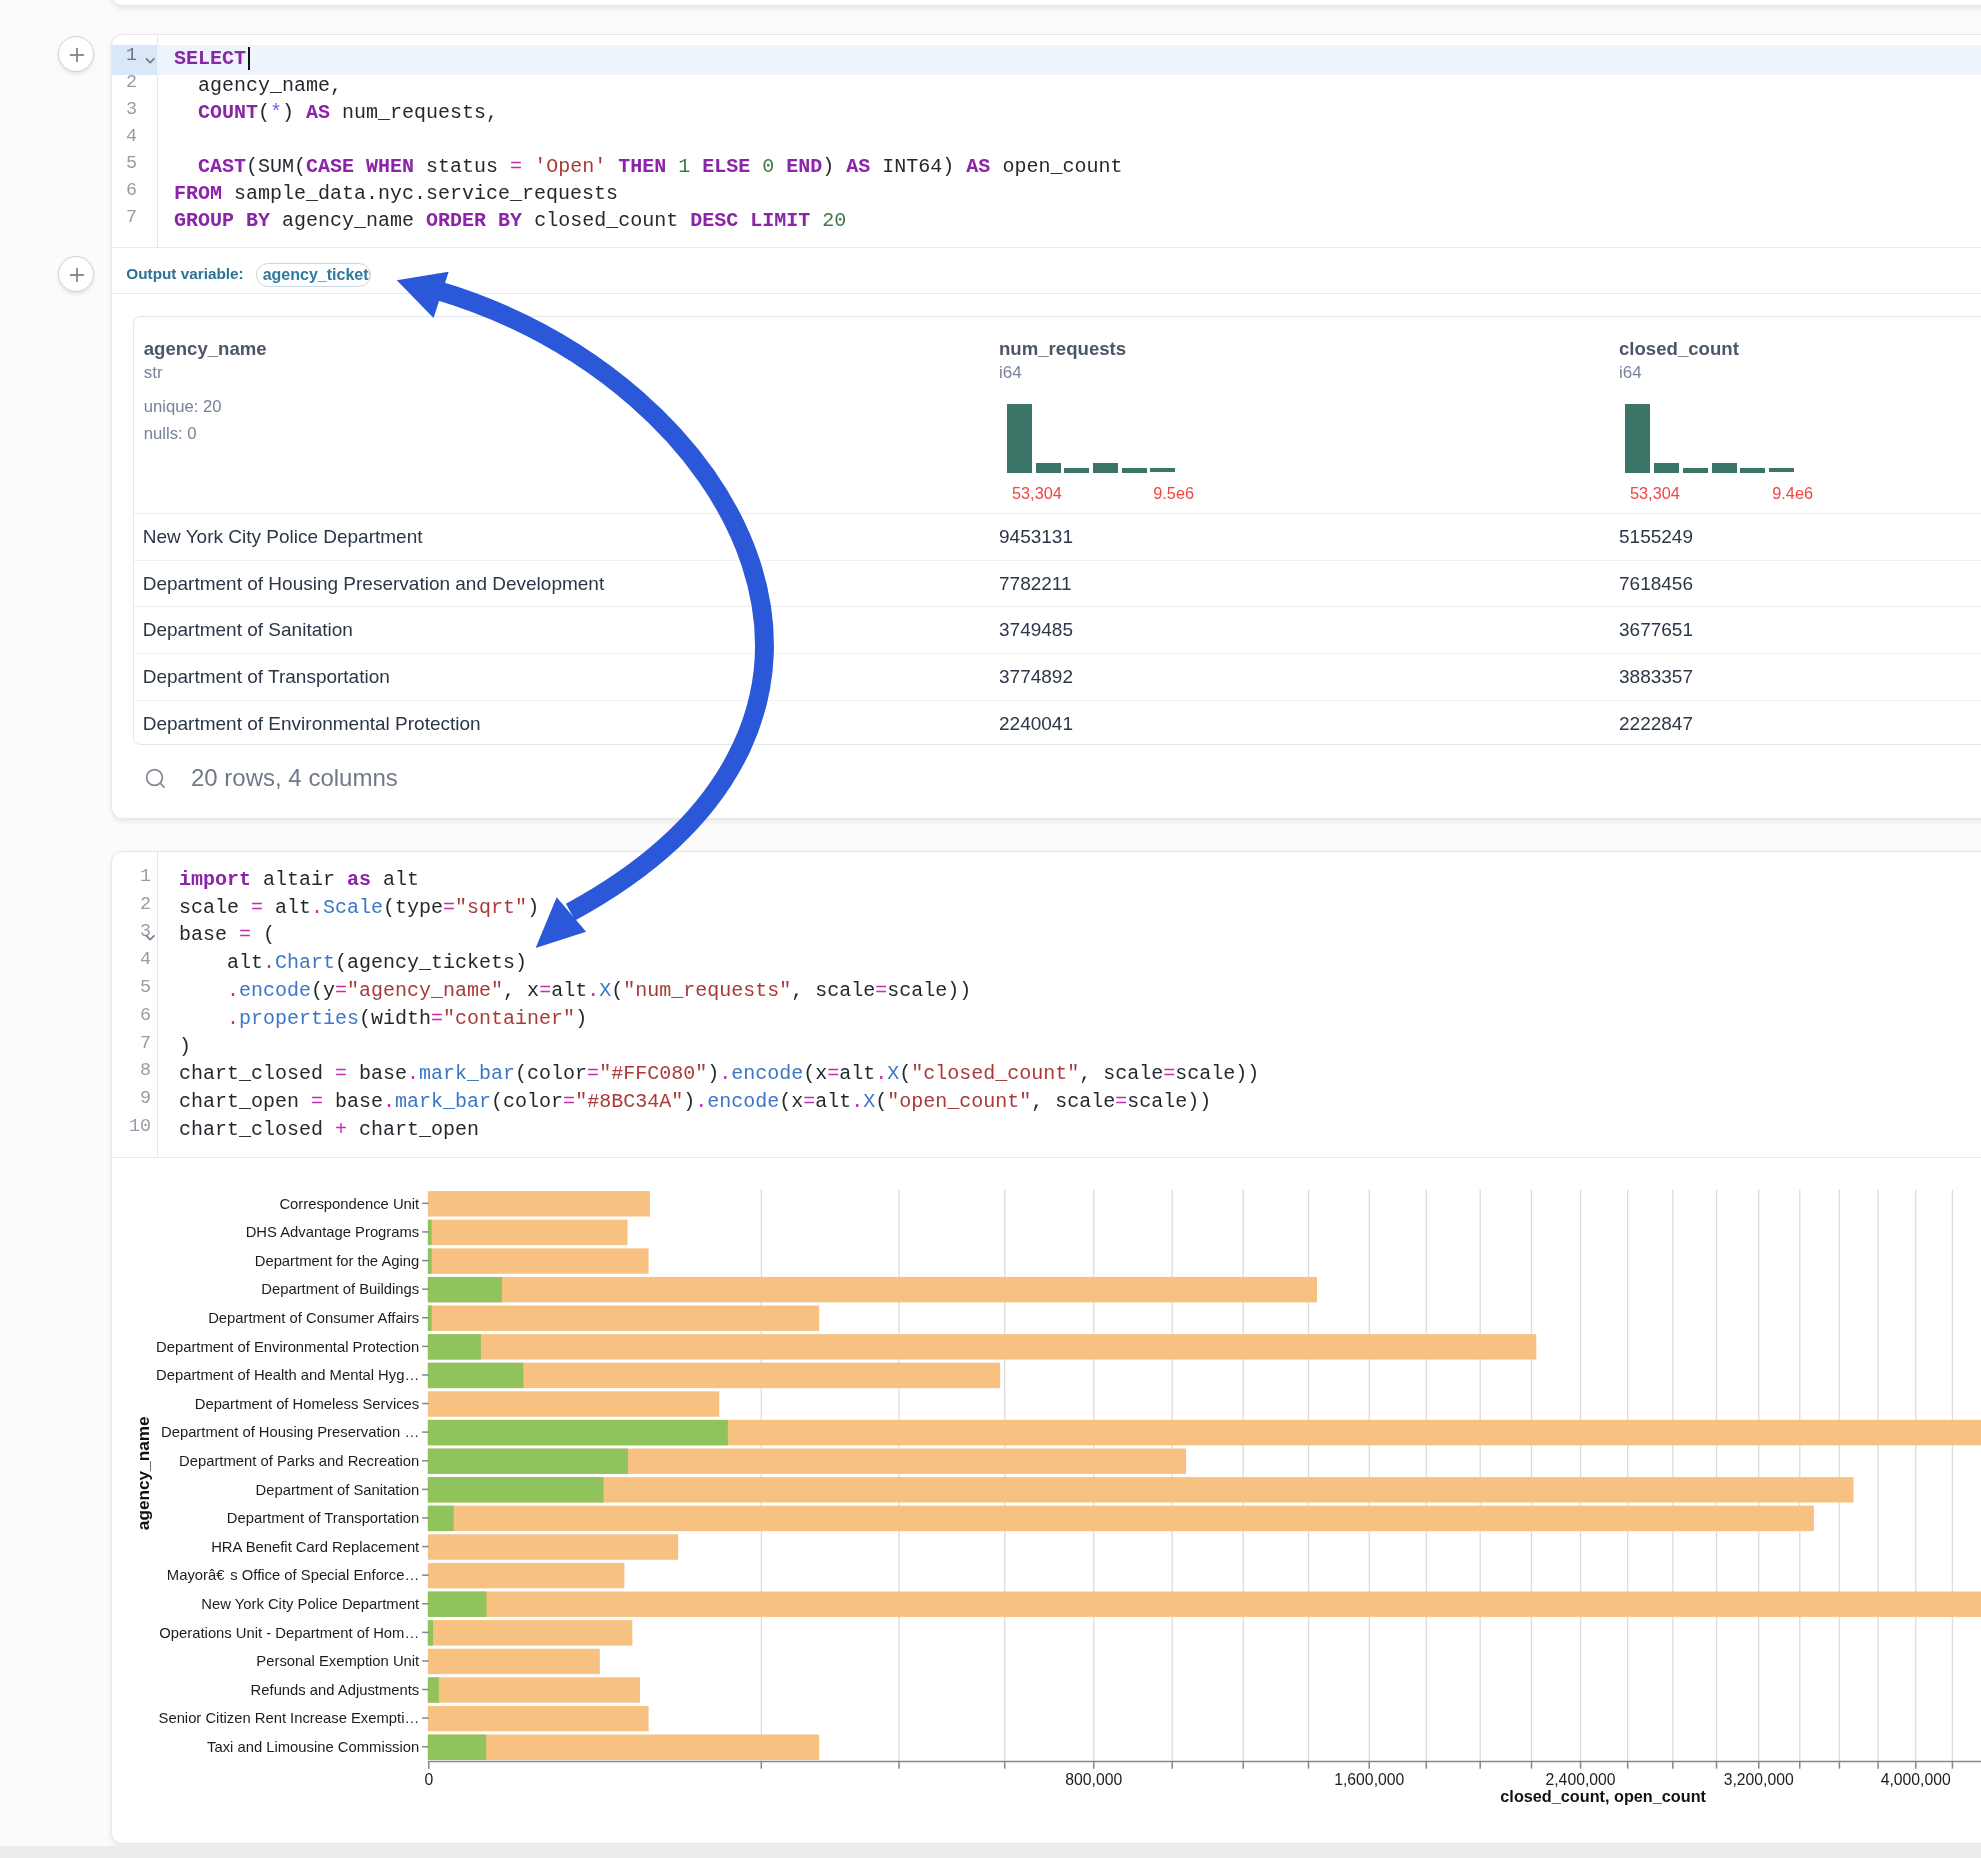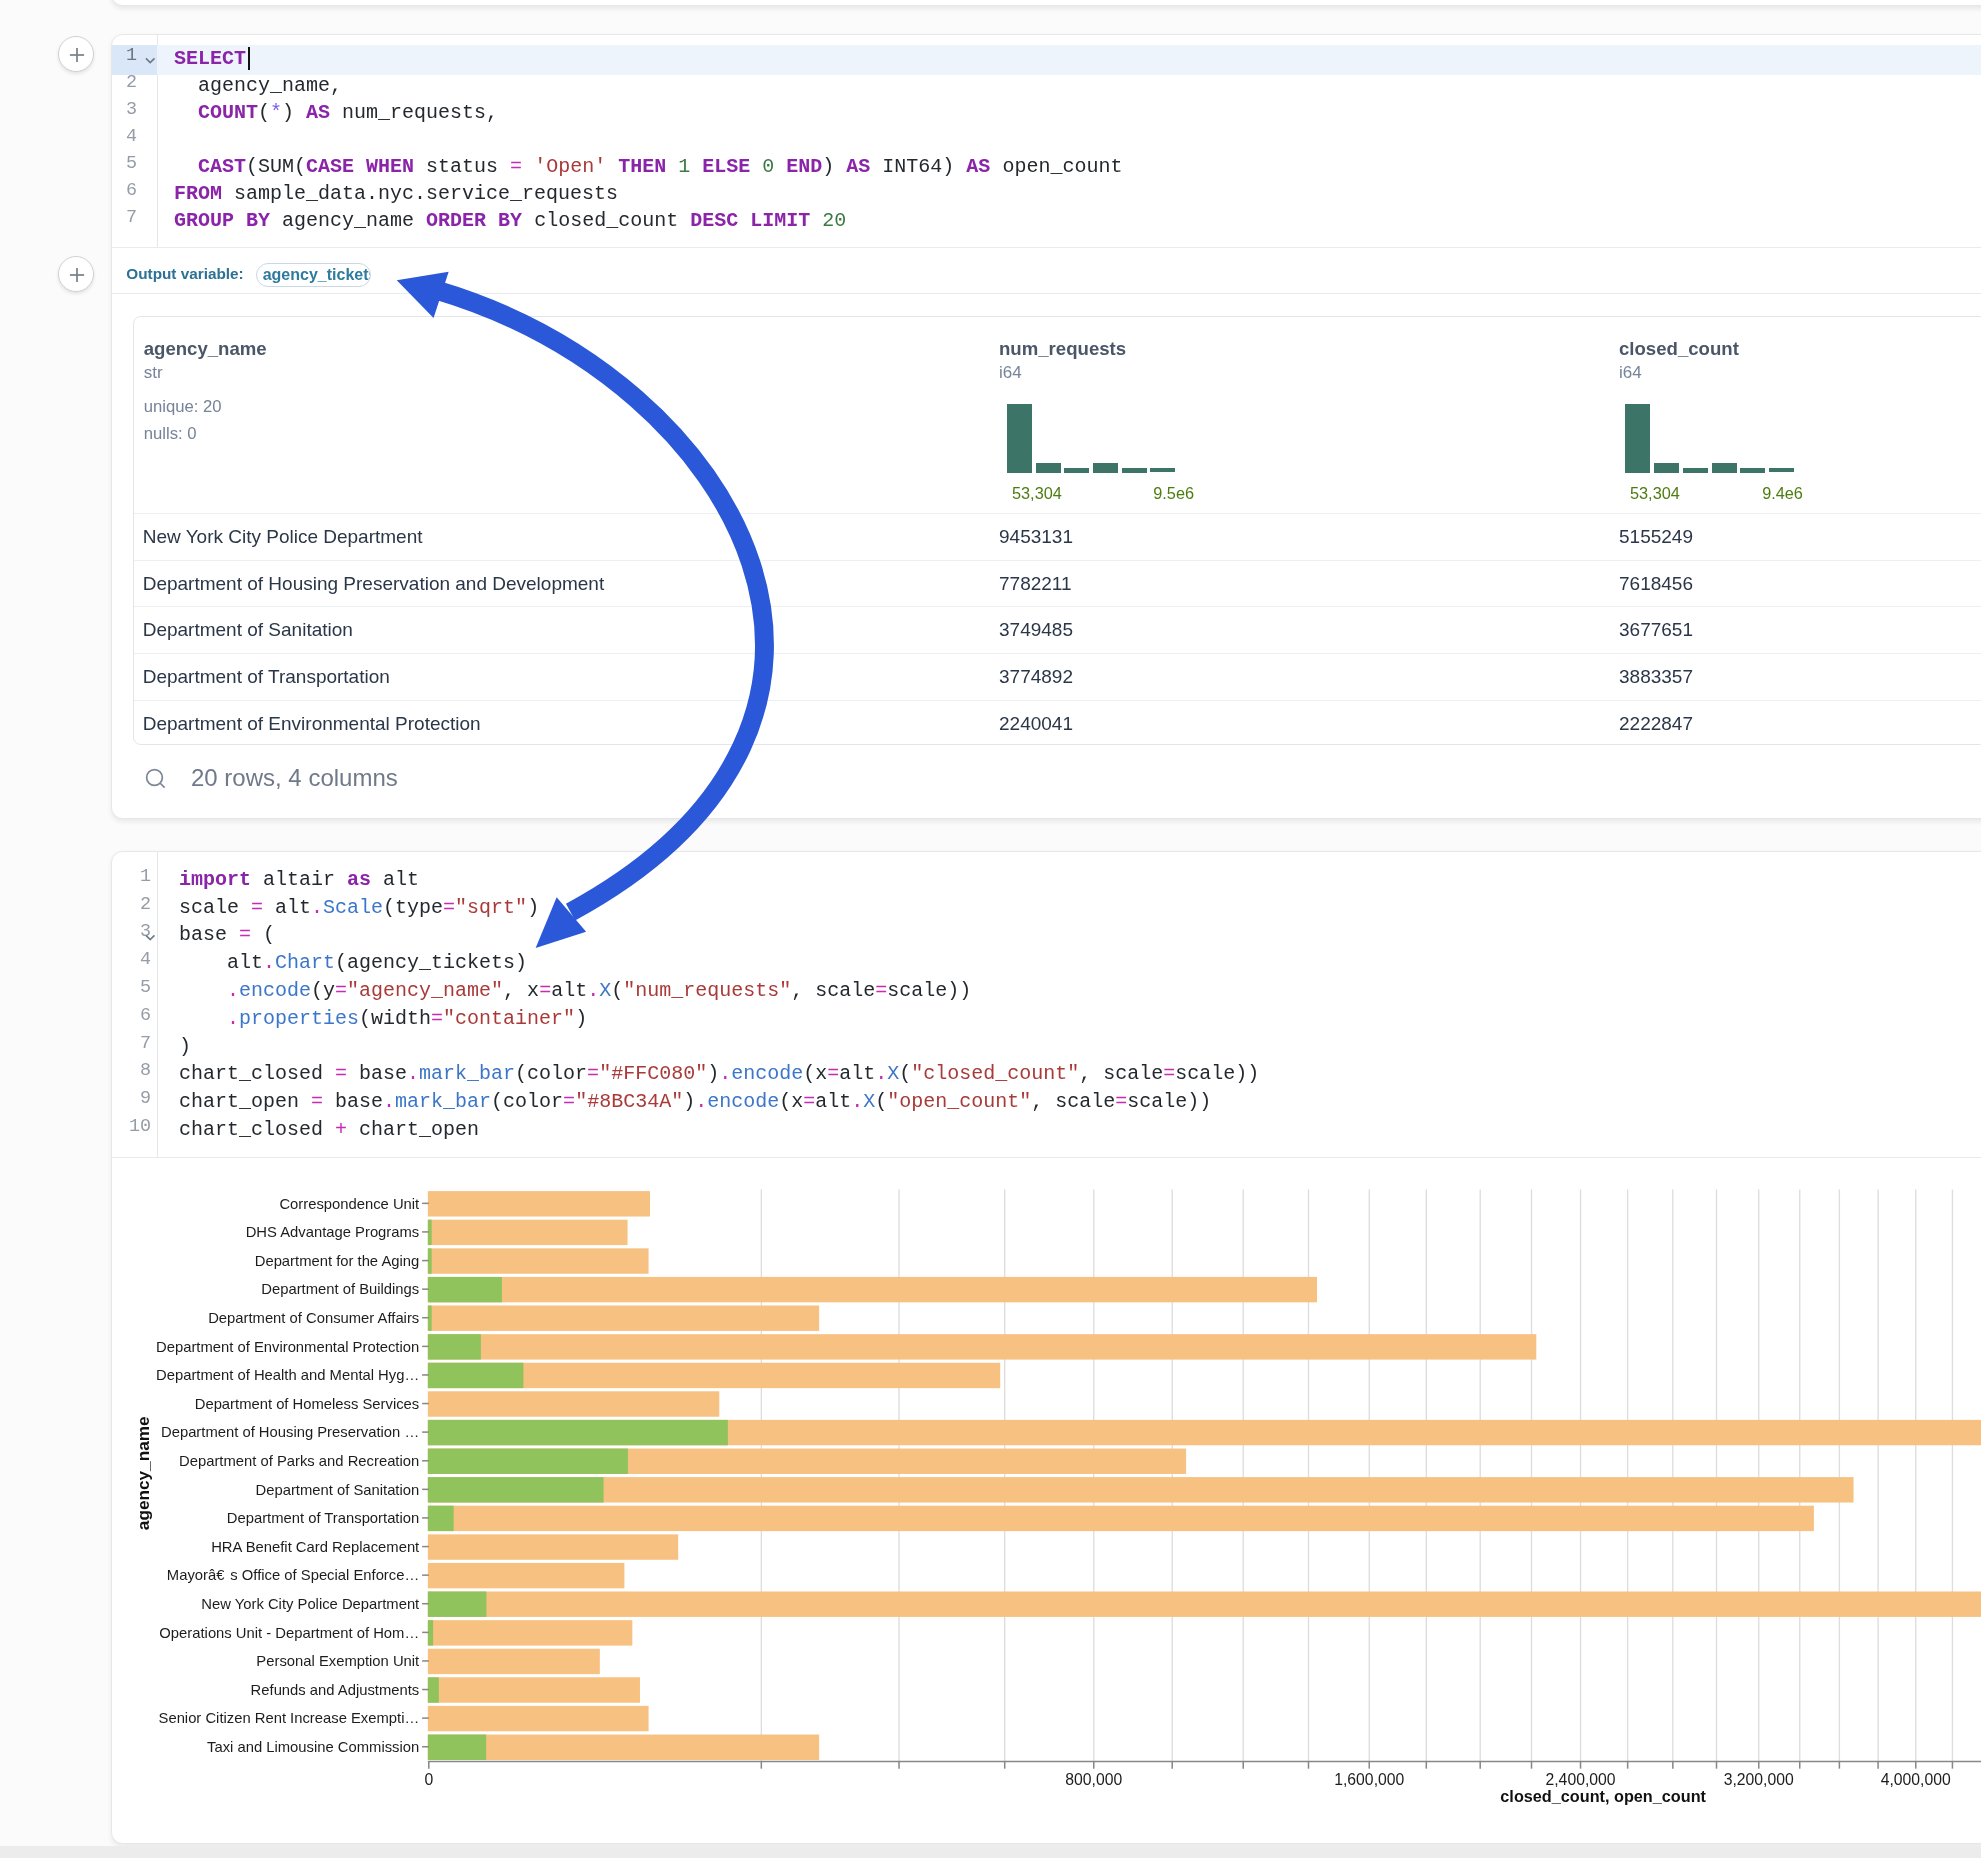--- a/index.html
+++ b/index.html
@@ -6,21 +6,21 @@
 .cl { position:absolute; white-space:pre; font-family:'Liberation Mono',monospace; font-size:20px; color:#24292f;margin-left:8px; }
 .kw { color:#8a24a8; }
 .op { color:#c62bb4; }
 .st { color:#a93a38; }
 .nu { color:#3c7a44; }
 .fn { color:#3b76c9; }
 .star { color:#7a5bf0; }
 .colname { font-weight:bold; font-size:18.6px; color:#4b5768; }
 .coltype { font-size:17px; color:#76839a; }
 .colmeta { font-size:16.7px; color:#76839a; }
-.histlab { font-size:16.3px; color:#4d7c0f; }
+.histlab { font-size:16.3px; color:#ef4444; }
 .cellv { position:absolute; top:0; height:100%; display:flex; align-items:center; font-size:19px; color:#2b3648; }
 .plus { position:absolute; width:36px; height:36px; border-radius:50%; background:#fff; border:1px solid #cfd2d6; box-shadow:0 1.9px 3.8px rgba(0,0,0,.10); }
 </style></head><body>
 <div style="position:absolute;left:111px;top:-7.6px;width:1876px;height:13.4px;background:#fff;border:1px solid #e7e7e7;border-radius:0 0 0 11.5px;box-shadow:0 2.9px 4.8px rgba(0,0,0,.08)"></div>
 <div class="plus" style="left:58px;top:36px"><svg width="36" height="36" viewBox="0 0 38 38">
       <line x1="19" y1="11.5" x2="19" y2="26.5" stroke="#777f88" stroke-width="1.8"></line>
       <line x1="11.5" y1="19" x2="26.5" y2="19" stroke="#777f88" stroke-width="1.8"></line>
     </svg></div>
 <div class="plus" style="left:58px;top:256px"><svg width="36" height="36" viewBox="0 0 38 38">
       <line x1="19" y1="11.5" x2="19" y2="26.5" stroke="#777f88" stroke-width="1.8"></line>
@@ -68,21 +68,21 @@
       <div style="position:absolute;left:1016px;top:151px;width:25px;height:4.4px;background:#3c7568"></div>
       <div style="position:absolute;left:1491px;top:87px;width:25px;height:69px;background:#3c7568"></div>
       <div style="position:absolute;left:1520px;top:146px;width:25px;height:9.8px;background:#3c7568"></div>
       <div style="position:absolute;left:1549px;top:151px;width:25px;height:5.2px;background:#3c7568"></div>
       <div style="position:absolute;left:1578px;top:146px;width:25px;height:9.8px;background:#3c7568"></div>
       <div style="position:absolute;left:1606px;top:151px;width:25px;height:4.7px;background:#3c7568"></div>
       <div style="position:absolute;left:1635px;top:151px;width:25px;height:4.4px;background:#3c7568"></div>
       <div class="" style="position:absolute;left:878px;top:167px"><span class="histlab">53,304</span></div>
       <div class="histlab" style="position:absolute;left:999px;top:167px;width:61px;text-align:right">9.5e6</div>
       <div class="" style="position:absolute;left:1496px;top:167px"><span class="histlab">53,304</span></div>
-      <div class="histlab" style="position:absolute;left:1618px;top:167px;width:61px;text-align:center">9.4e6</div>
+      <div class="histlab" style="position:absolute;left:1618px;top:167px;width:61px;text-align:right">9.4e6</div>
       <div style="position:absolute;left:0;top:196px;width:100%;height:47px;border-top:1px solid #edf0f3">
         <div class="cellv" style="left:8.7px">New York City Police Department</div>
         <div class="cellv" style="left:865px">9453131</div>
         <div class="cellv" style="left:1485px">5155249</div>
       </div>
       <div style="position:absolute;left:0;top:243px;width:100%;height:47px;border-top:1px solid #edf0f3">
         <div class="cellv" style="left:8.7px">Department of Housing Preservation and Development</div>
         <div class="cellv" style="left:865px">7782211</div>
         <div class="cellv" style="left:1485px">7618456</div>
       </div>

